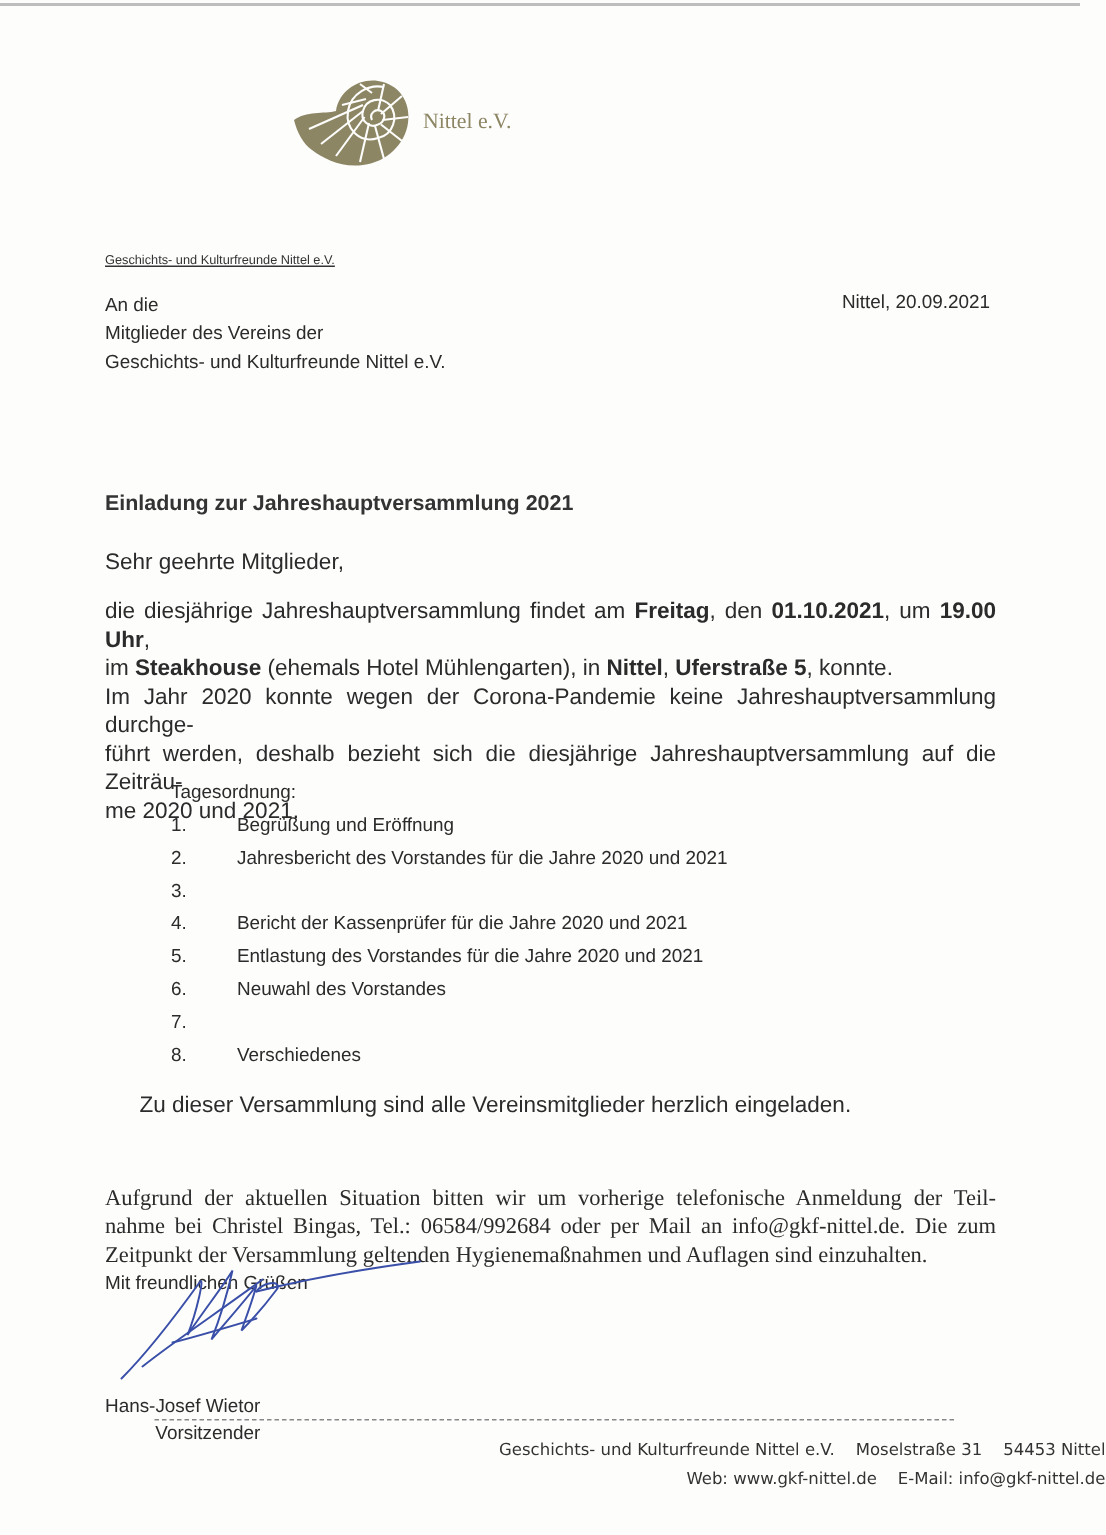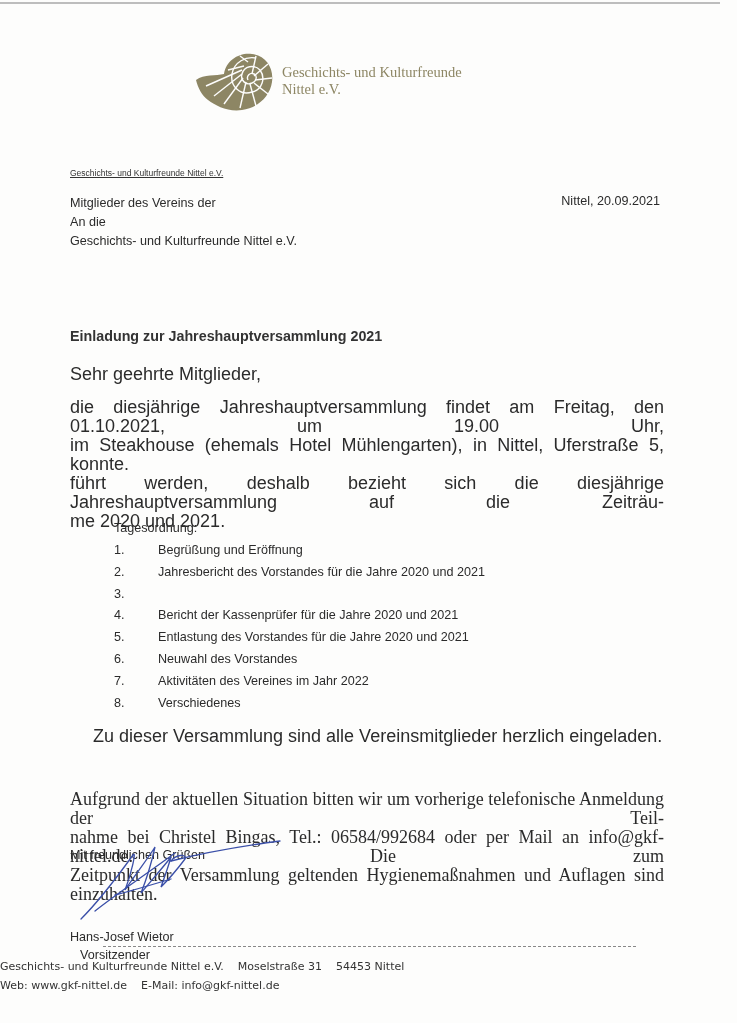--- a/index.html
+++ b/index.html
@@ -8,40 +8,40 @@
       font-family: "Liberation Sans", sans-serif; color: #2b2b2b;
     }
     .topline { position: absolute; left: 0; top: 2px; width: 720px; height: 2px; background: #bdbdbd; }
     .logo { position: absolute; left: 194px; top: 50px; display: flex; align-items: center; }
     .logo svg { width: 80px; height: 62px; }
     .logo-text { margin-left: 8px; font-family: "Liberation Serif", serif; color: #8d8664; font-size: 14.5px; line-height: 17px; }
     .sender-line { position: absolute; left: 70px; top: 168px; font-size: 8.5px; text-decoration: underline; color: #333; }
     .recipient { position: absolute; left: 70px; top: 194px; font-size: 12.6px; line-height: 19px; }
     .date { position: absolute; right: 77px; top: 194px; font-size: 12.6px; }
     .subject { position: absolute; left: 70px; top: 328px; font-size: 14.3px; font-weight: bold; color: #333; text-align: right; }
-    .body-text { position: absolute; left: 70px; width: 594px; font-size: 18px; line-height: 19px; text-align: justify; }
+    .body-text { position: absolute; left: 70px; width: 594px; font-size: 15px; line-height: 19px; text-align: justify; }
     .salutation { top: 365px; }
     .para1 { top: 398px; }
     .para1 .line { display: block; text-align: justify; text-align-last: justify; }
     .para1 .line.last { text-align-last: left; }
-    b { font-weight: normal; }
+    b { font-weight: bold; }
     .agenda-title { position: absolute; left: 70px; top: 521px; font-size: 12.6px; margin-left: 44px; }
     .agenda { position: absolute; left: 114px; top: 540px; font-size: 12.6px; line-height: 21.8px; margin: 0; padding: 0; list-style: none; }
     .agenda li { display: flex; }
     .agenda .num { width: 44px; }
     .invite { top: 727px; margin-left: 23px; }
     .para2 { top: 790px; font-family: Liberation Serif, serif; }
     .para2 .line { display: block; text-align: justify; text-align-last: justify; }
     .para2 .line.last { text-align-last: left; }
     .closing { position: absolute; left: 70px; top: 848px; font-size: 12.6px; }
     .signer { position: absolute; left: 70px; top: 928px; font-size: 12.6px; line-height: 18px; }
-    .signer .role { padding-left: 10px; display: block; }
+    .signer .role { padding-left: 10px; display: block; text-align: right; }
     .signature { position: absolute; left: 75px; top: 835px; width: 210px; height: 90px; }
     .footer-rule { position: absolute; left: 103px; top: 946px; width: 533px; border-top: 1px dashed #888; }
-    .footer { position: absolute; left: 0; width: 737px; text-align: left; font-family: "DejaVu Sans", sans-serif; font-size: 11px; line-height: 19px; top: 957px; color: #333; }
+    .footer { position: absolute; left: 0; width: 737px; text-align: right; font-family: "DejaVu Sans", sans-serif; font-size: 11px; line-height: 19px; top: 957px; color: #333; }
     .footer span.gap { display: inline-block; width: 14px; }
   </style>
 </head>
 <body>
 
 <div class="topline"></div>
 
 <div class="logo">
   <svg viewBox="0 0 80 62">
     <path d="M2 30 C10 24 22 26 30 24 C32 10 46 2 58 4 C72 6 80 18 78 32 C76 46 64 58 48 60 C34 62 22 56 14 50 C8 46 4 38 2 30 Z" fill="#8d8664"></path>
@@ -56,42 +56,42 @@
         <path d="M56 34 L62 56"></path>
         <path d="M52 32 L46 58"></path>
       <path d="M49 28 L30 54"></path>
         <path d="M48 24 L20 46"></path>
         <path d="M48 20 L12 36"></path>
       <path d="M50 16 L34 20"></path>
         <path d="M54 12 L46 6"></path>
     </g>
   </svg>
   <div class="logo-text">
-    <div>Geschichts- und Kulturfreunde</div>
     <div>Nittel e.V.</div>
   </div>
 </div>
 
 <div class="sender-line">Geschichts- und Kulturfreunde Nittel e.V.</div>
 
 <div class="recipient">
+  <div>An die</div>
   <div>Mitglieder des Vereins der</div>
-  <div>An die</div>
   <div>Geschichts- und Kulturfreunde Nittel e.V.</div>
 </div>
 
 <div class="date">Nittel, 20.09.2021</div>
 
 <div class="subject">Einladung zur Jahreshauptversammlung 2021</div>
 
 <div class="body-text salutation">Sehr geehrte Mitglieder,</div>
 
 <div class="body-text para1">
   <span class="line"><span>die diesjährige Jahreshauptversammlung findet am </span><b>Freitag</b><span>, den </span><b>01.10.2021</b><span>, um </span><b>19.00 Uhr</b><span>,</span></span>
   <span class="line last"><span>im </span><b>Steakhouse</b><span> (ehemals Hotel Mühlengarten), in </span><b>Nittel</b><span>, </span><b>Uferstraße 5</b><span>, konnte.</span></span>
+  <span class="line">Im Jahr 2020 konnte wegen der Corona-Pandemie keine Jahreshauptversammlung durchge-</span>
   <span class="line">führt werden, deshalb bezieht sich die diesjährige Jahreshauptversammlung auf die Zeiträu-</span>
   <span class="line last">me 2020 und 2021.</span>
 </div>
 
 <div class="agenda-title">Tagesordnung:</div>
 <ul class="agenda">
   <li>
       <span class="num">1.</span>
       <span>Begrüßung und Eröffnung</span>
     </li>
@@ -109,21 +109,20 @@
   <li>
       <span class="num">5.</span>
       <span>Entlastung des Vorstandes für die Jahre 2020 und 2021</span>
     </li>
   <li>
       <span class="num">6.</span>
       <span>Neuwahl des Vorstandes</span>
     </li>
   <li>
       <span class="num">7.</span>
-      <span>Aktivitäten des Vereines im Jahr 2022</span>
     </li>
   <li>
       <span class="num">8.</span>
       <span>Verschiedenes</span>
     </li>
 </ul>
 
 <div class="body-text invite">Zu dieser Versammlung sind alle Vereinsmitglieder herzlich eingeladen.</div>
 
 <div class="body-text para2">

